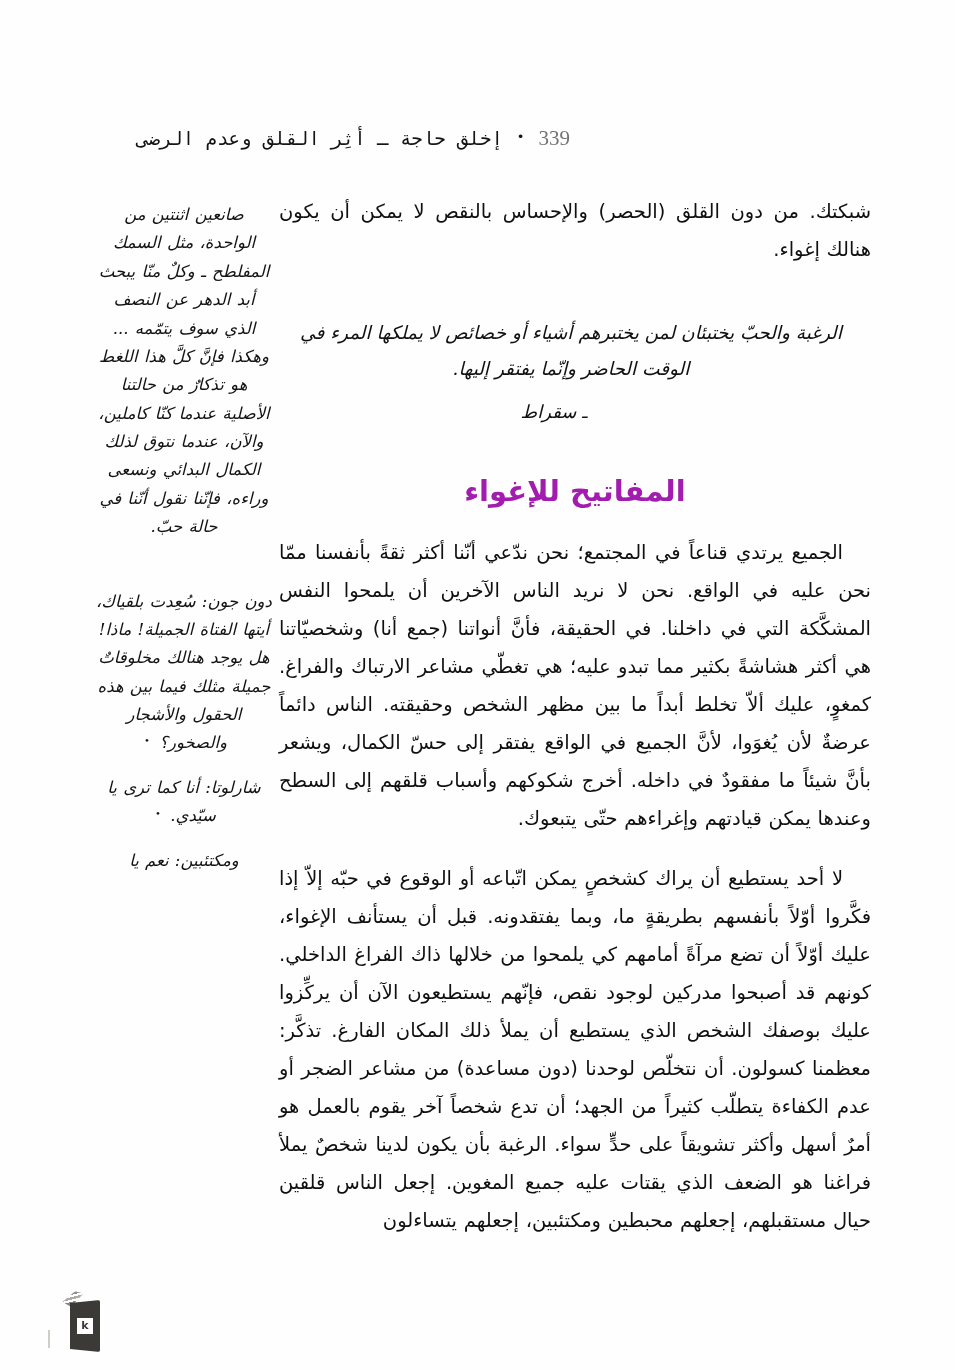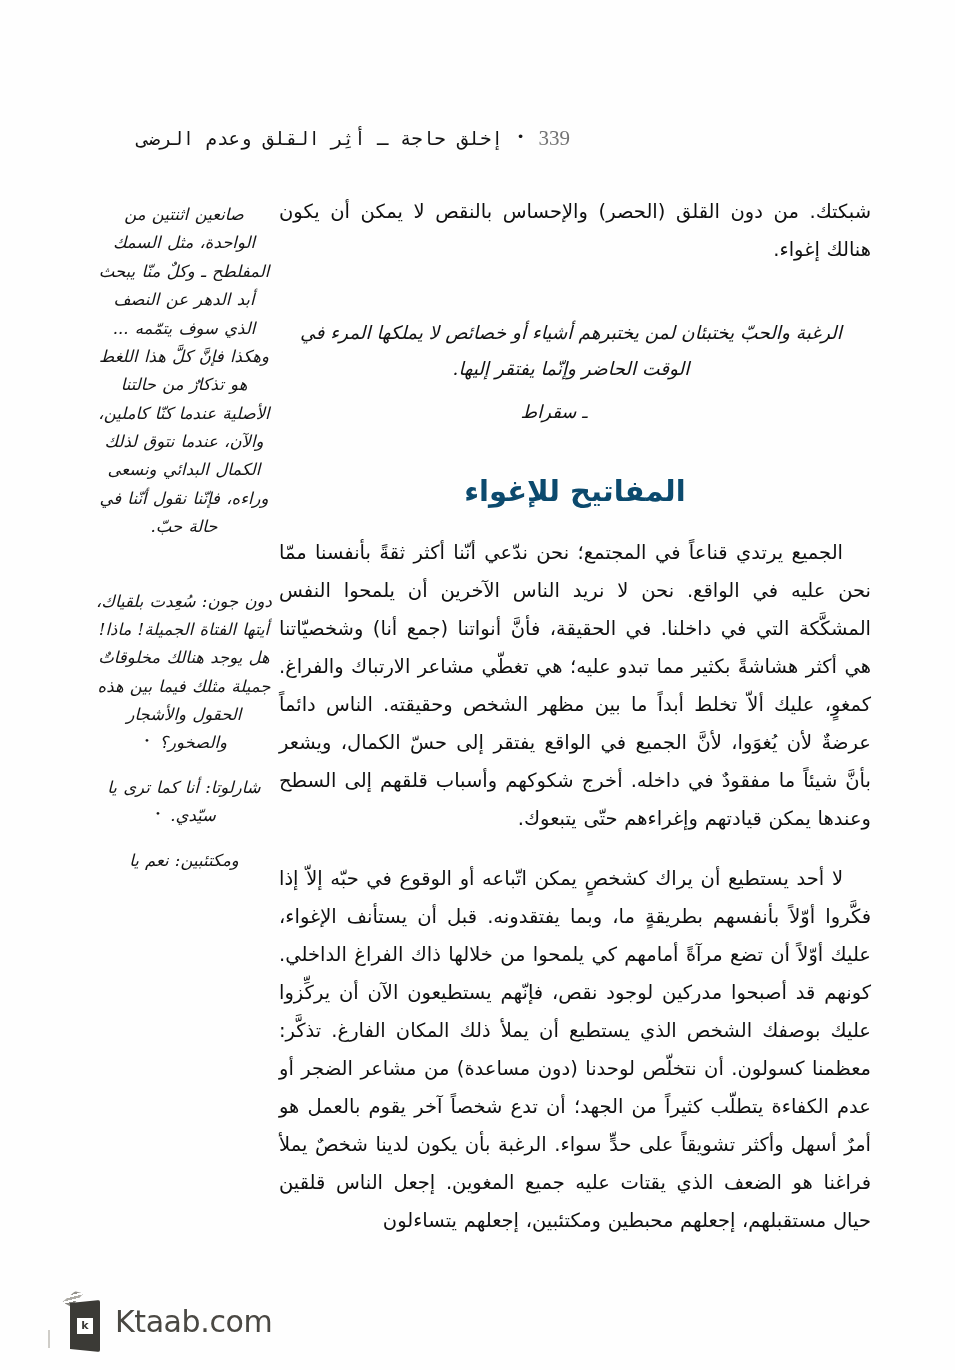--- a/index.html
+++ b/index.html
@@ -145,21 +145,21 @@
     padding-right: 42px;
     color: #111111;
   }
 
   .section-heading {
     margin: 52px 0 26px 0;
     font-family: "DejaVu Sans", "Liberation Sans", sans-serif;
     font-weight: bold;
     font-size: 29px;
     text-align: center;
-    color: #0c4a6e;
+    color: #a21caf;
     letter-spacing: 0px;
   }
 
   .par-gap { margin-top: 22px; }
 
   
   .watermark {
     position: absolute;
     left: 62px;
     bottom: 18px;
@@ -272,16 +272,15 @@
     </section>
   </div>
 
   <div class="wm-tick"></div>
   <div class="watermark">
     <span class="wm-book">
       <span class="pages"></span>
       <span class="cover"></span>
       <span class="k">k</span>
     </span>
-    <span class="wm-text">Ktaab.com</span>
   </div>
 
 </div>
 
 </body></html>

